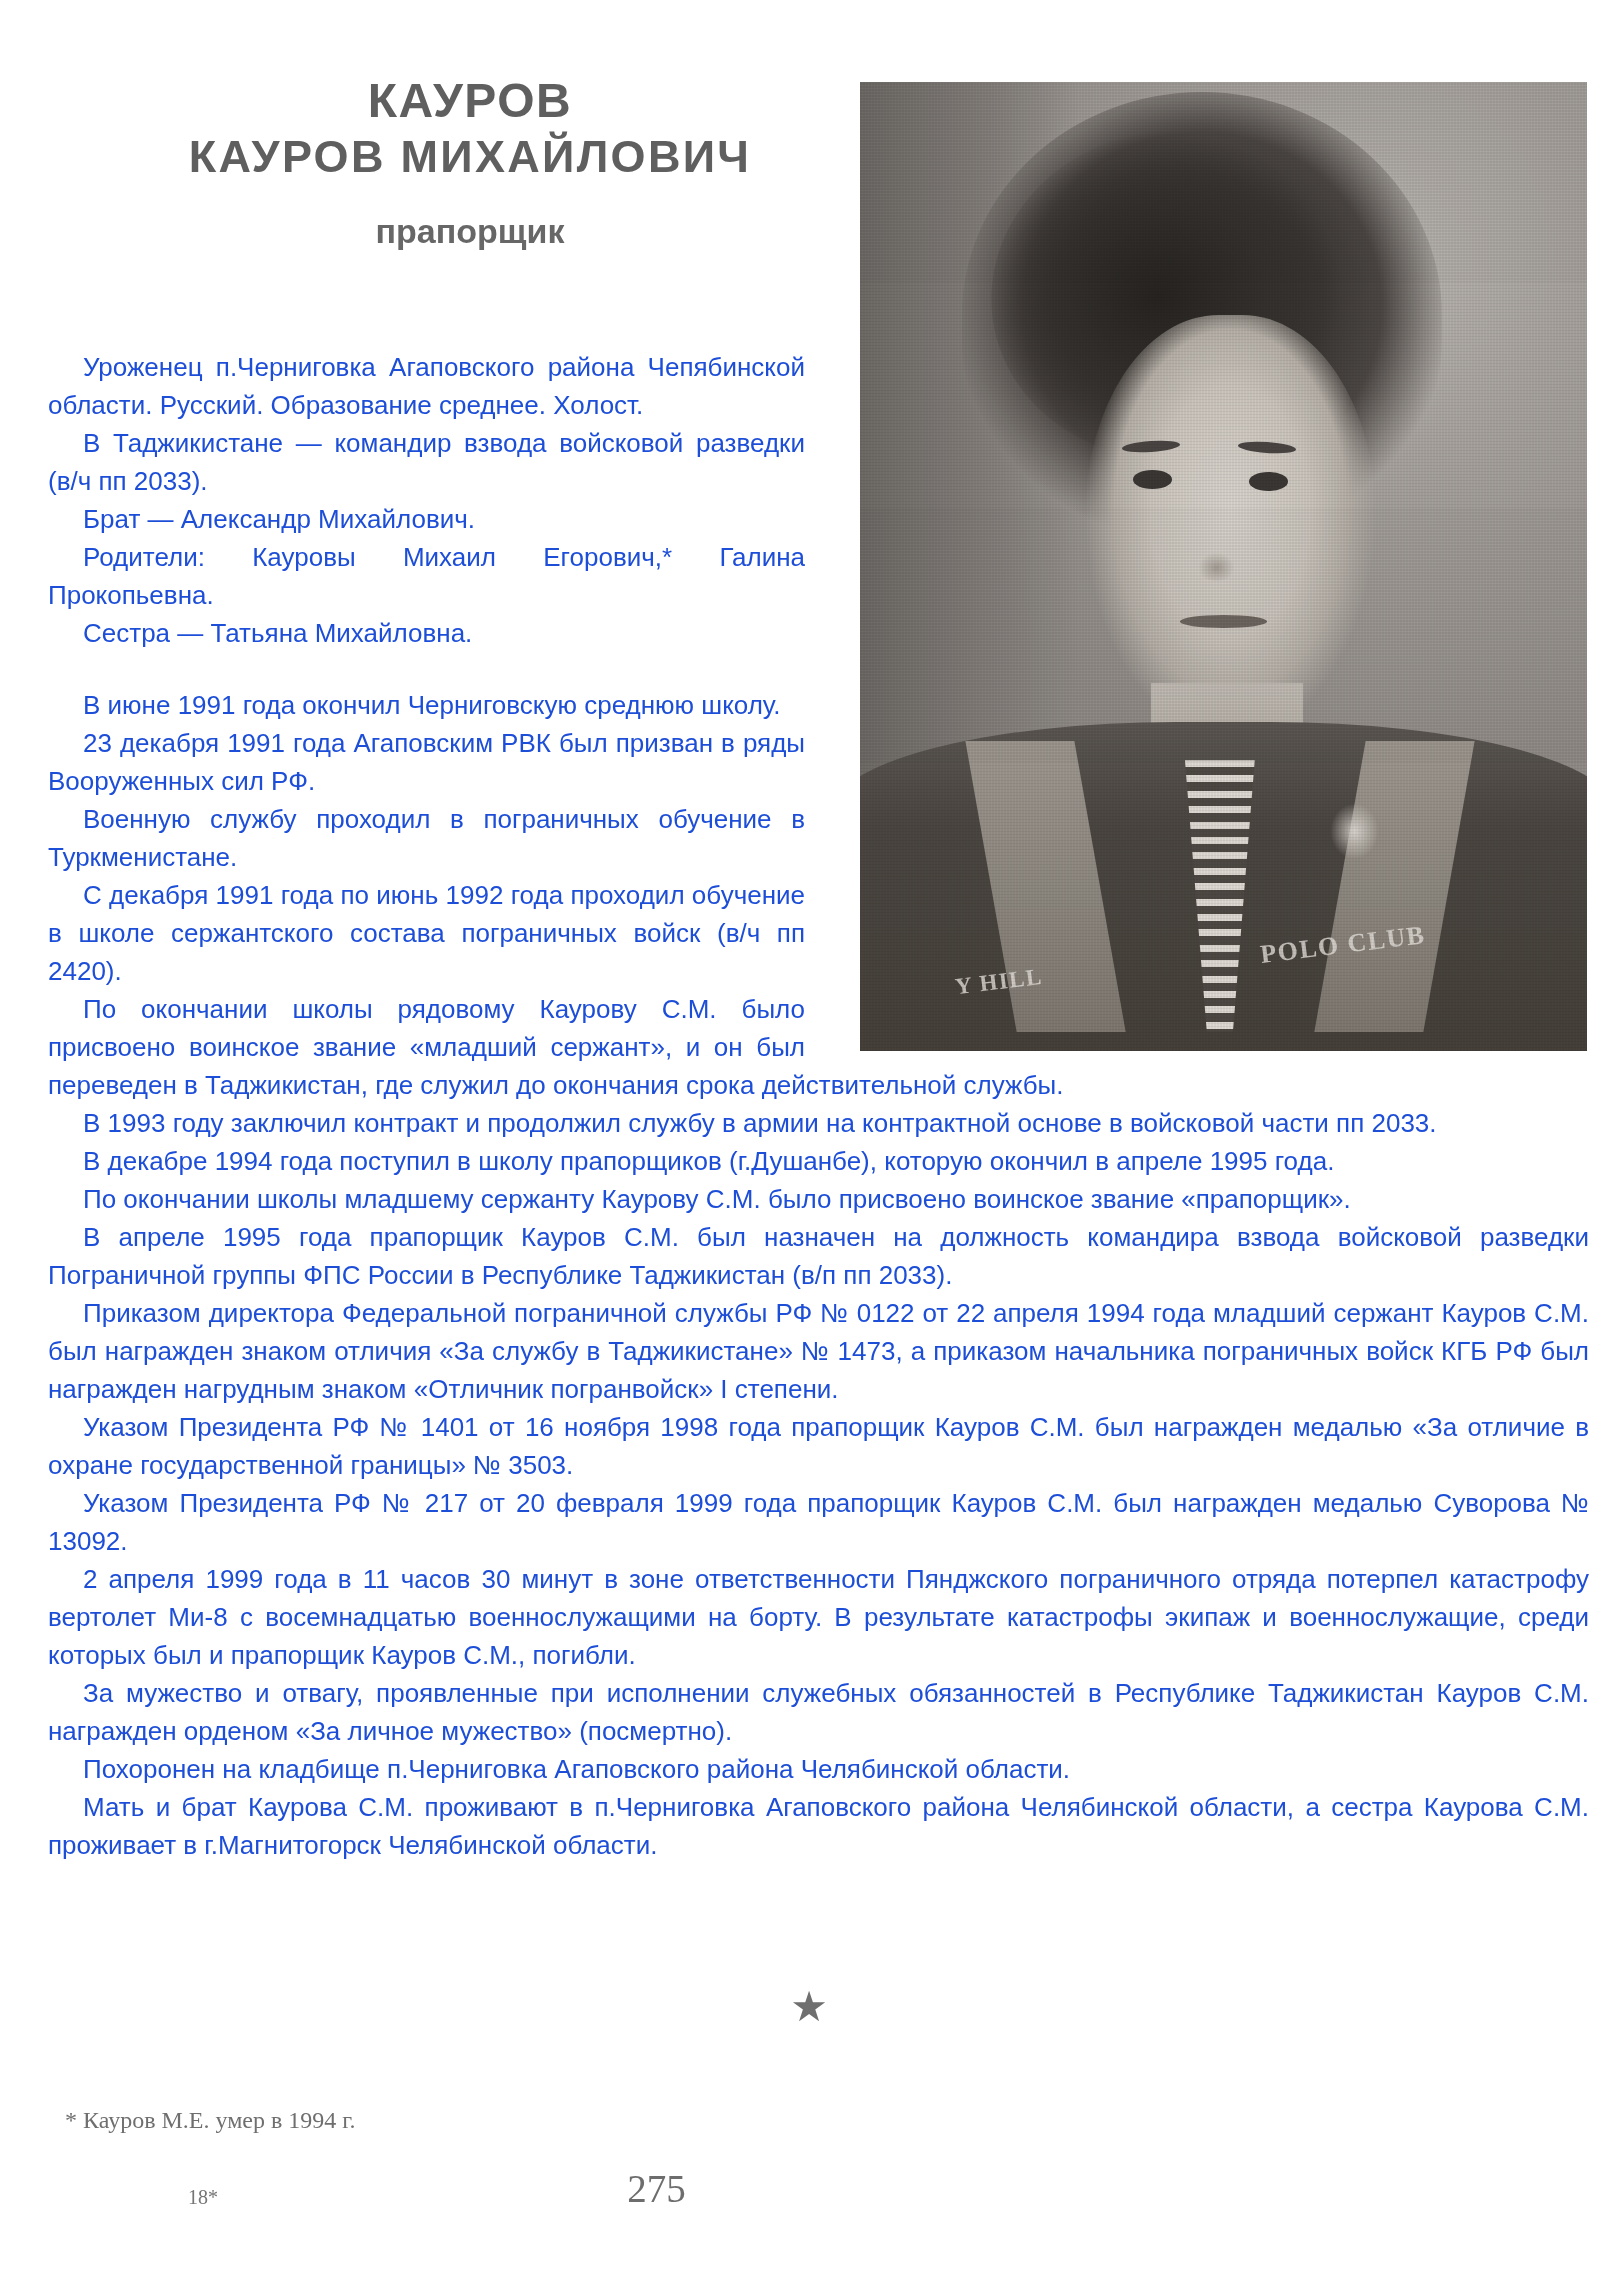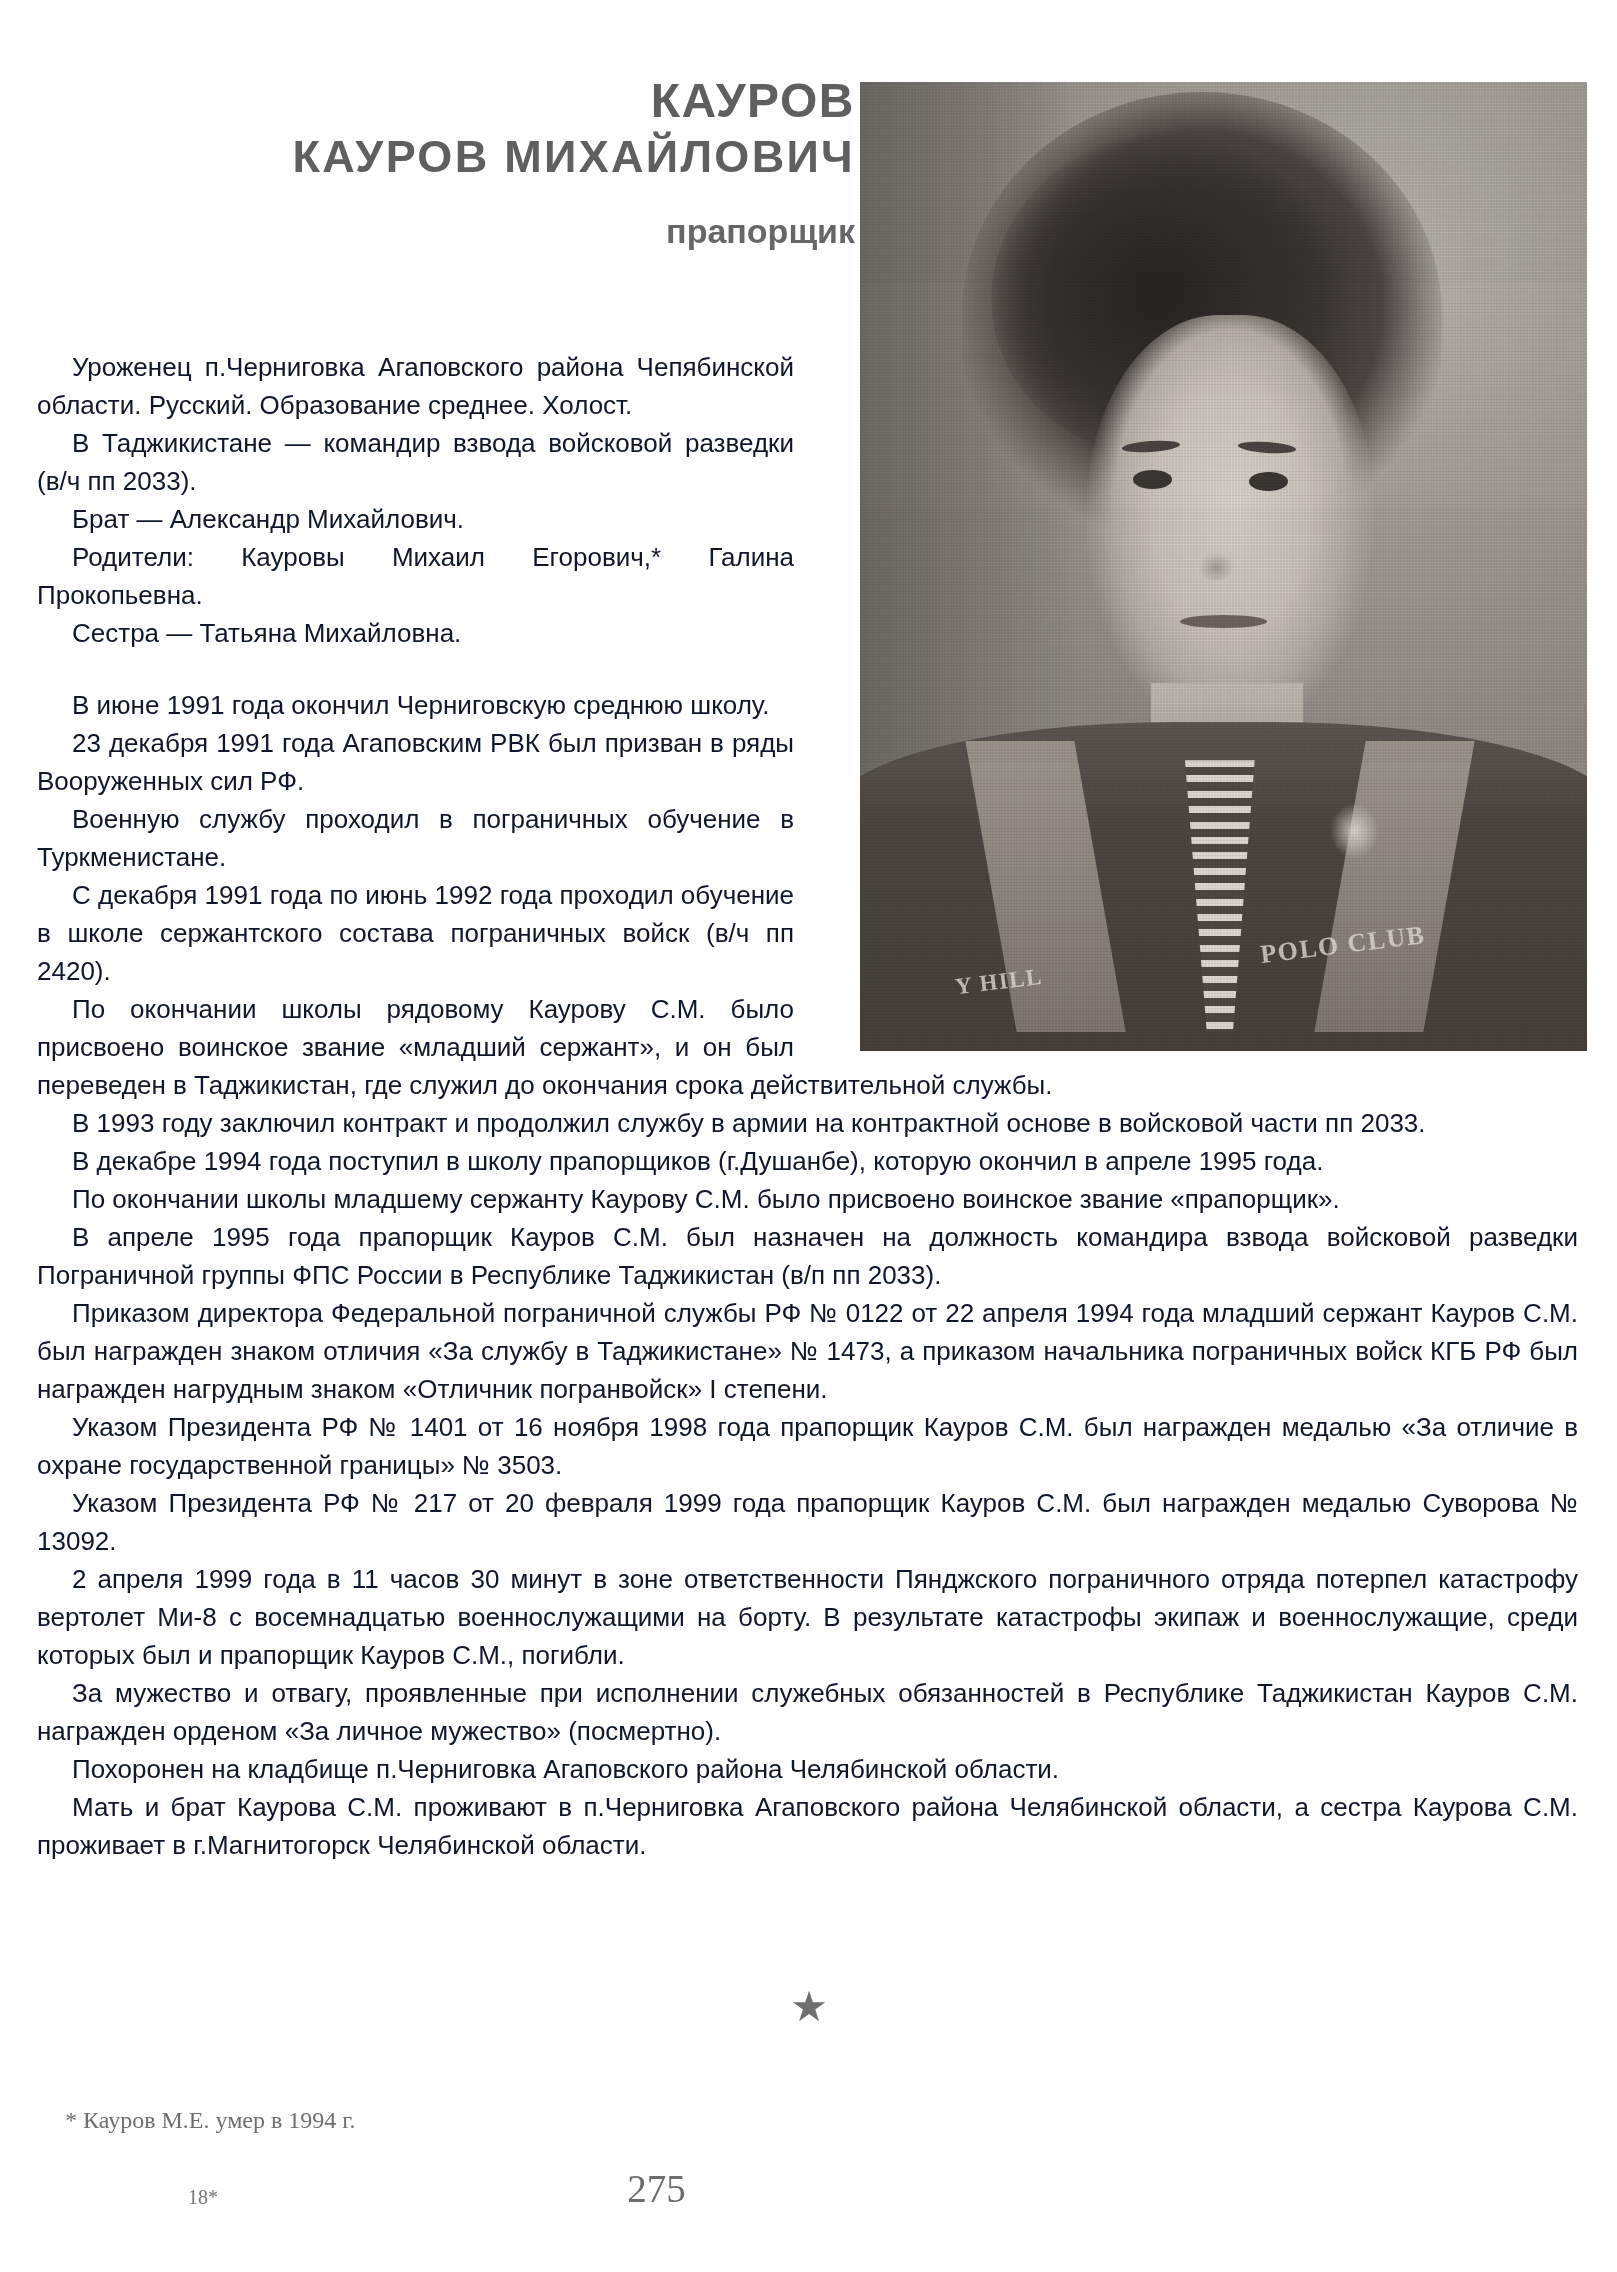--- a/index.html
+++ b/index.html
@@ -173,21 +173,21 @@
       repeating-linear-gradient(90deg, rgba(0,0,0,.07) 0px, rgba(0,0,0,.07) 0.8px, rgba(255,255,255,.05) 0.8px, rgba(255,255,255,.05) 1.5px);
     mix-blend-mode: multiply;
   }
 
   
   .header {
     position: absolute;
     left: 85px;
     top: 74px;
     width: 770px;
-    text-align: right;
+    text-align: center;
   }
   .surname, .givenname {
     font-weight: bold;
     color: #5f5f5f;
     letter-spacing: 1.5px;
     line-height: 1.12;
   }
   .surname { font-size: 48px; }
   .givenname { font-size: 45px; margin-top: 4.6px; letter-spacing: 2.3px; }
   .dates {
@@ -200,27 +200,27 @@
   .rank {
     margin-top: 29px;
     font-size: 34px;
     font-weight: bold;
     color: #676767;
   }
 
   
   .body-text {
     position: absolute;
-    left: 37px;
+    left: 48px;
     top: 348px;
     width: 1541px;
     font-size: 26px;
     line-height: 38px;
     text-align: justify;
-    color: #0f172a;
+    color: #1d4ed8;
   }
   .float-spacer {
     float: right;
     width: 784px;
     height: 713px;
     shape-outside: none;
   }
   .body-text p {
     margin: 0;
     text-indent: 35px;

